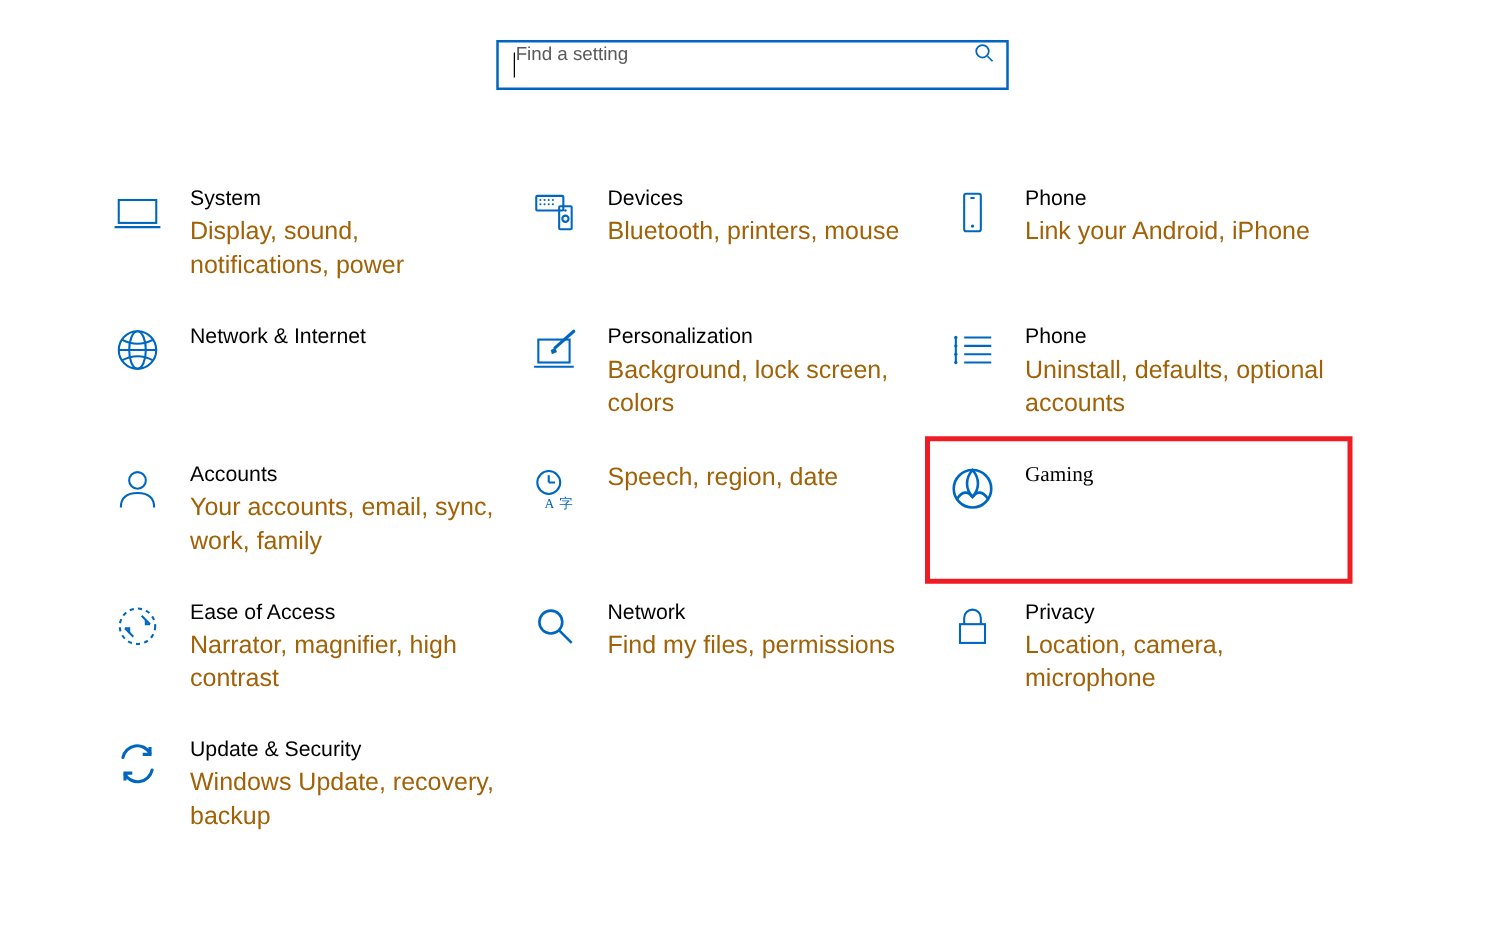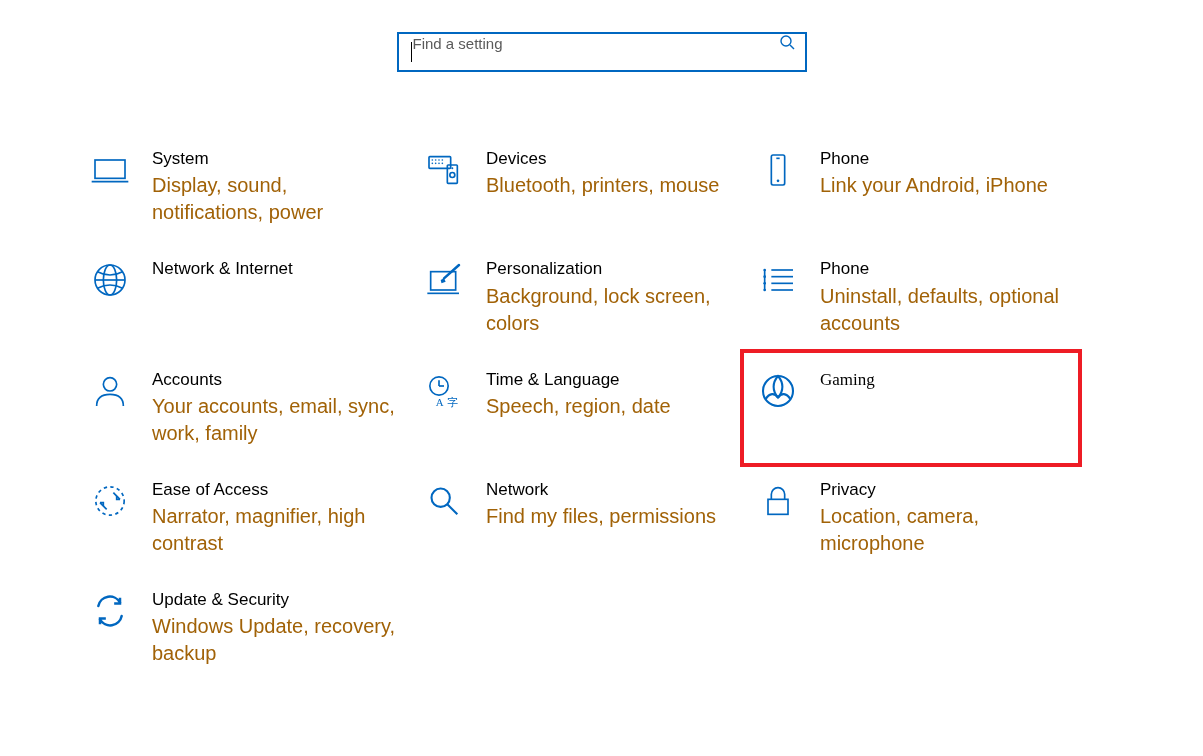--- a/index.html
+++ b/index.html
@@ -292,21 +292,20 @@
       </div>
     </div>
 
     <div class="tile">
       <span class="tile-icon">
           <svg viewBox="0 0 48 48">
             <use href="#ic-time-language"></use>
           </svg>
         </span>
       <div class="tile-text">
-        <div class="tile-title">Time &amp; Language</div>
         <div class="tile-desc">Speech, region, date</div>
       </div>
     </div>
 
     <div class="tile highlighted">
       <span class="tile-icon">
           <svg viewBox="0 0 48 48">
             <use href="#ic-gaming"></use>
           </svg>
         </span>

